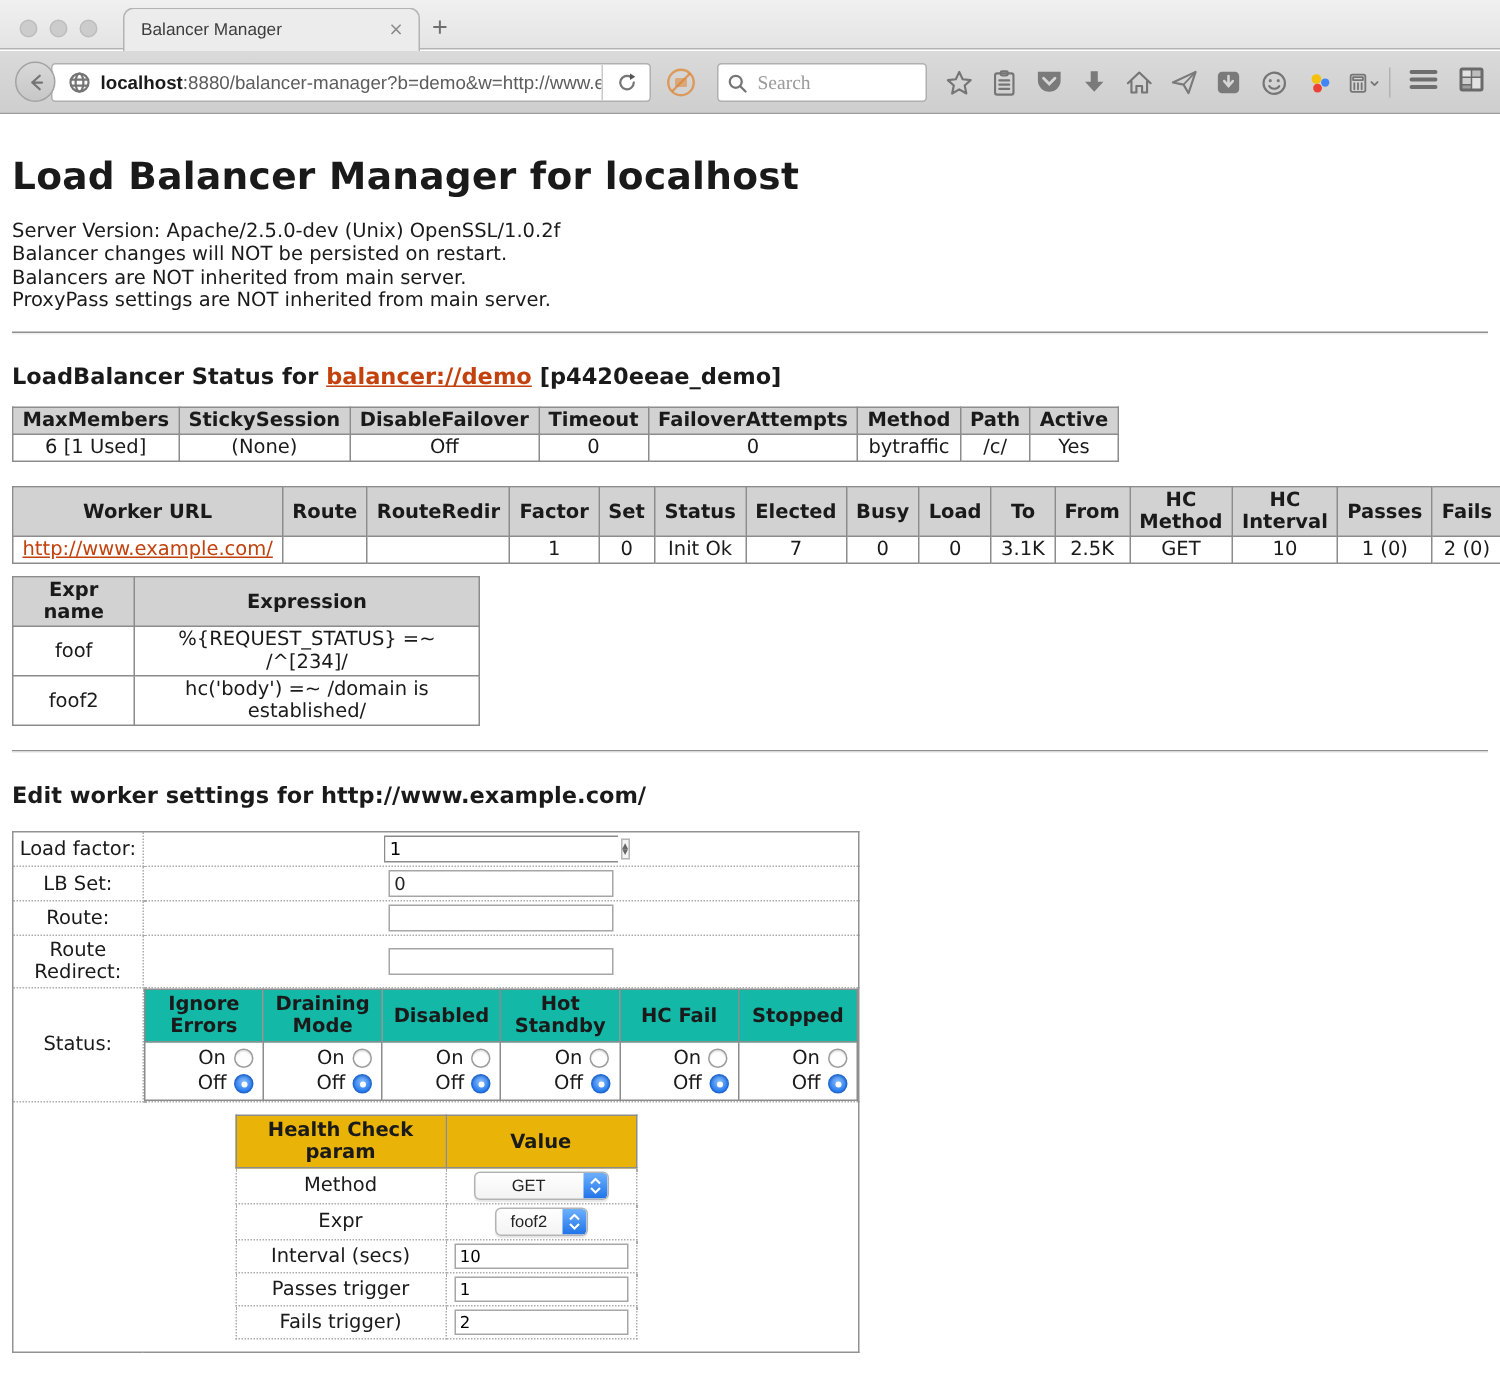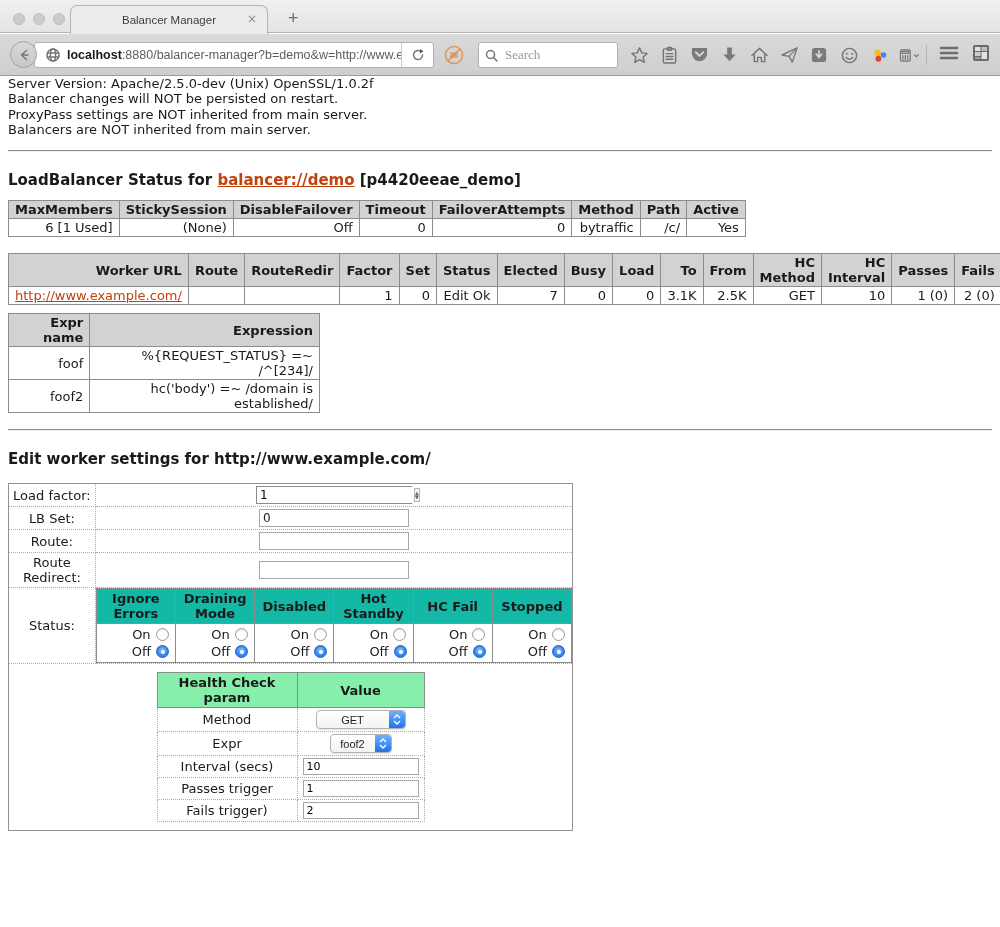--- a/index.html
+++ b/index.html
@@ -13,23 +13,23 @@
   
   .chrome { position:absolute; top:0; left:0; width:1000px; height:76px; }
   .titlebar {
     position:absolute; top:0; left:0; width:1000px; height:33px;
     background:linear-gradient(#f0f0f0,#e4e4e4);
     border-bottom:1px solid #b3b3b3;
   }
   .traffic { position:absolute; top:13px; left:13px; display:flex; gap:8px; }
   .traffic span { width:12px; height:12px; border-radius:50%; background:#cccccc; border:1px solid #bdbdbd; }
   .tab {
-    position:absolute; top:5px; left:70px; width:198px; height:29px;
+    position:absolute; top:5px; left:82px; width:198px; height:29px;
     background:#ececec; border:1px solid #b3b3b3; border-bottom:none;
-    border-radius:7px 7px 0 0; display:flex; align-items:center; justify-content:center;
+    border-radius:7px 7px 0 0; display:flex; align-items:center; padding-left:11px;
   }
   .tab-title { font-size:11.5px; color:#3d3d3d; font-family:"Liberation Sans",sans-serif; }
   .tab-close { position:absolute; right:10px; top:6px; font-size:12px; color:#8a8a8a; cursor:default; }
   .newtab { position:absolute; top:8px; left:288px; font-size:18px; color:#6f6f6f; font-family:"Liberation Sans",sans-serif; }
 
   .toolbar {
     position:absolute; top:34px; left:0; width:1000px; height:42px;
     background:linear-gradient(#dadada,#cecece);
     border-bottom:1px solid #9d9d9d;
   }
@@ -70,21 +70,21 @@
 
   
   .content { position:absolute; top:76px; left:0; width:1000px; height:851px; background:#fff; padding:0 8px; }
   h1.pagetitle { font-size:25px; margin:27px 0 15px 0; font-weight:bold; letter-spacing:0.2px; }
   .serverinfo { font-size:13px; line-height:15.3px; margin-bottom:4px; }
   hr.rule { border:none; border-top:1px solid #8f8f8f; border-bottom:1px solid #efefef; height:0; margin:13px 0; }
   h3.sec { font-size:15px; margin:19px 0 11px 0; font-weight:bold; }
   a.vlink { color:#c2410c; text-decoration:underline; }
 
   table.data { border-collapse:collapse; font-size:13px; margin-bottom:16px; }
-  table.data th, table.data td { border:1px solid #8c8c8c; padding:1px 6px; text-align:right; height:15px; }
+  table.data th, table.data td { border:1px solid #8c8c8c; padding:1px 6px; text-align:center; height:15px; }
   table.data th { background:#d2d2d2; font-weight:bold; }
   td.leftcell { text-align:left; }
 
   
   table.formtbl { border-collapse:collapse; width:565px; font-size:13px; margin-top:15px; }
   table.formtbl > tbody > tr > td { border:1px dotted #ababab; text-align:center; padding:2px; }
   table.formtbl { border:1px solid #929292; }
   td.lblcol { width:100px; }
   input.txt {
     width:150px; height:18px; border:1px solid #a6a6a6; font-size:12px;
@@ -100,21 +100,21 @@
   table.statustbl th { background:#14b8a6; }
   .radiocol { display:flex; flex-direction:column; align-items:center; gap:2px; padding:1px 0; }
   .radiorow { display:flex; align-items:center; gap:5px; }
   .radiorow .rlabel { font-size:13px;margin-left:29px; }
   .radio { width:13px; height:13px; border-radius:50%; background:#fefefe; border:1px solid #9c9c9c;
            box-shadow:inset 0 1px 1px rgba(0,0,0,0.12); position:relative; }
   .radio.checked { background:radial-gradient(circle at 50% 40%, #8fc0fb 0%, #2f82f2 65%, #1e6ada 100%); border:1px solid #2268cf; }
   .radio.checked::after { content:""; position:absolute; left:4px; top:4px; width:4px; height:4px; border-radius:50%; background:#fff; }
 
   table.hctbl { border-collapse:collapse; width:268px; margin:6px auto 6px auto; font-size:13px; }
-  table.hctbl th { border:1px solid #8c8c8c; background:#86efac; padding:2px 4px; }
+  table.hctbl th { border:1px solid #8c8c8c; background:#eab308; padding:2px 4px; }
   table.hctbl td { border:1px dotted #ababab; padding:2px 3px; text-align:center; height:22px; }
   td.hcval { width:127px; }
   input.hctxt { width:116px; height:17px; border:1px solid #a6a6a6; font-size:11px; padding:0 3px;
                 font-family:"DejaVu Sans",sans-serif; text-align:left; }
 
   .macselect { display:inline-flex; align-items:center; height:19px; border:1px solid #b3b3b3; border-radius:4px;
                background:linear-gradient(#ffffff,#f3f3f3); overflow:hidden; vertical-align:middle;
                box-shadow:0 1px 1px rgba(0,0,0,0.1); }
   .macselect .sel-label { font-size:11px; padding:0 6px; flex:1; text-align:center; color:#222;
                           font-family:"Liberation Sans",sans-serif; }
@@ -256,26 +256,27 @@
           <rect x="5" y="10" width="5.5" height="4" fill="#cfcfcf"></rect>
           <rect x="11.5" y="10" width="5.5" height="7" fill="#e2e2e2"></rect>
           <rect x="5" y="15" width="5.5" height="2" fill="#9e9e9e"></rect>
         </svg>
     </div>
   </div>
 </div>
 
 <div class="content">
 
+  <h1 class="pagetitle">Load Balancer Manager for localhost</h1>
 
   <div class="serverinfo">
     <div>Server Version: Apache/2.5.0-dev (Unix) OpenSSL/1.0.2f</div>
     <div>Balancer changes will NOT be persisted on restart.</div>
+    <div>Balancers are NOT inherited from main server.</div>
     <div>ProxyPass settings are NOT inherited from main server.</div>
-    <div>Balancers are NOT inherited from main server.</div>
   </div>
 
   <hr class="rule">
 
   <h3 class="sec"><span>LoadBalancer Status for </span><a class="vlink" href="#">balancer://demo</a><span> [p4420eeae_demo]</span></h3>
 
   <table class="data" style="width:614px;">
     <tbody>
         <tr>
       <th>MaxMembers</th>
@@ -319,21 +320,21 @@
       <th>Passes</th>
       <th>Fails</th>
 
     </tr>
     <tr>
       <td class="leftcell"><a class="vlink" href="#">http://www.example.com/</a></td>
       <td></td>
       <td></td>
       <td>1</td>
       <td>0</td>
-      <td>Edit Ok</td>
+      <td>Init Ok</td>
       <td>7</td>
       <td>0</td>
       <td>0</td>
       <td>3.1K</td>
       <td>2.5K</td>
       <td>GET</td>
       <td>10</td>
       <td>1 (0)</td>
       <td>2 (0)</td>
 

